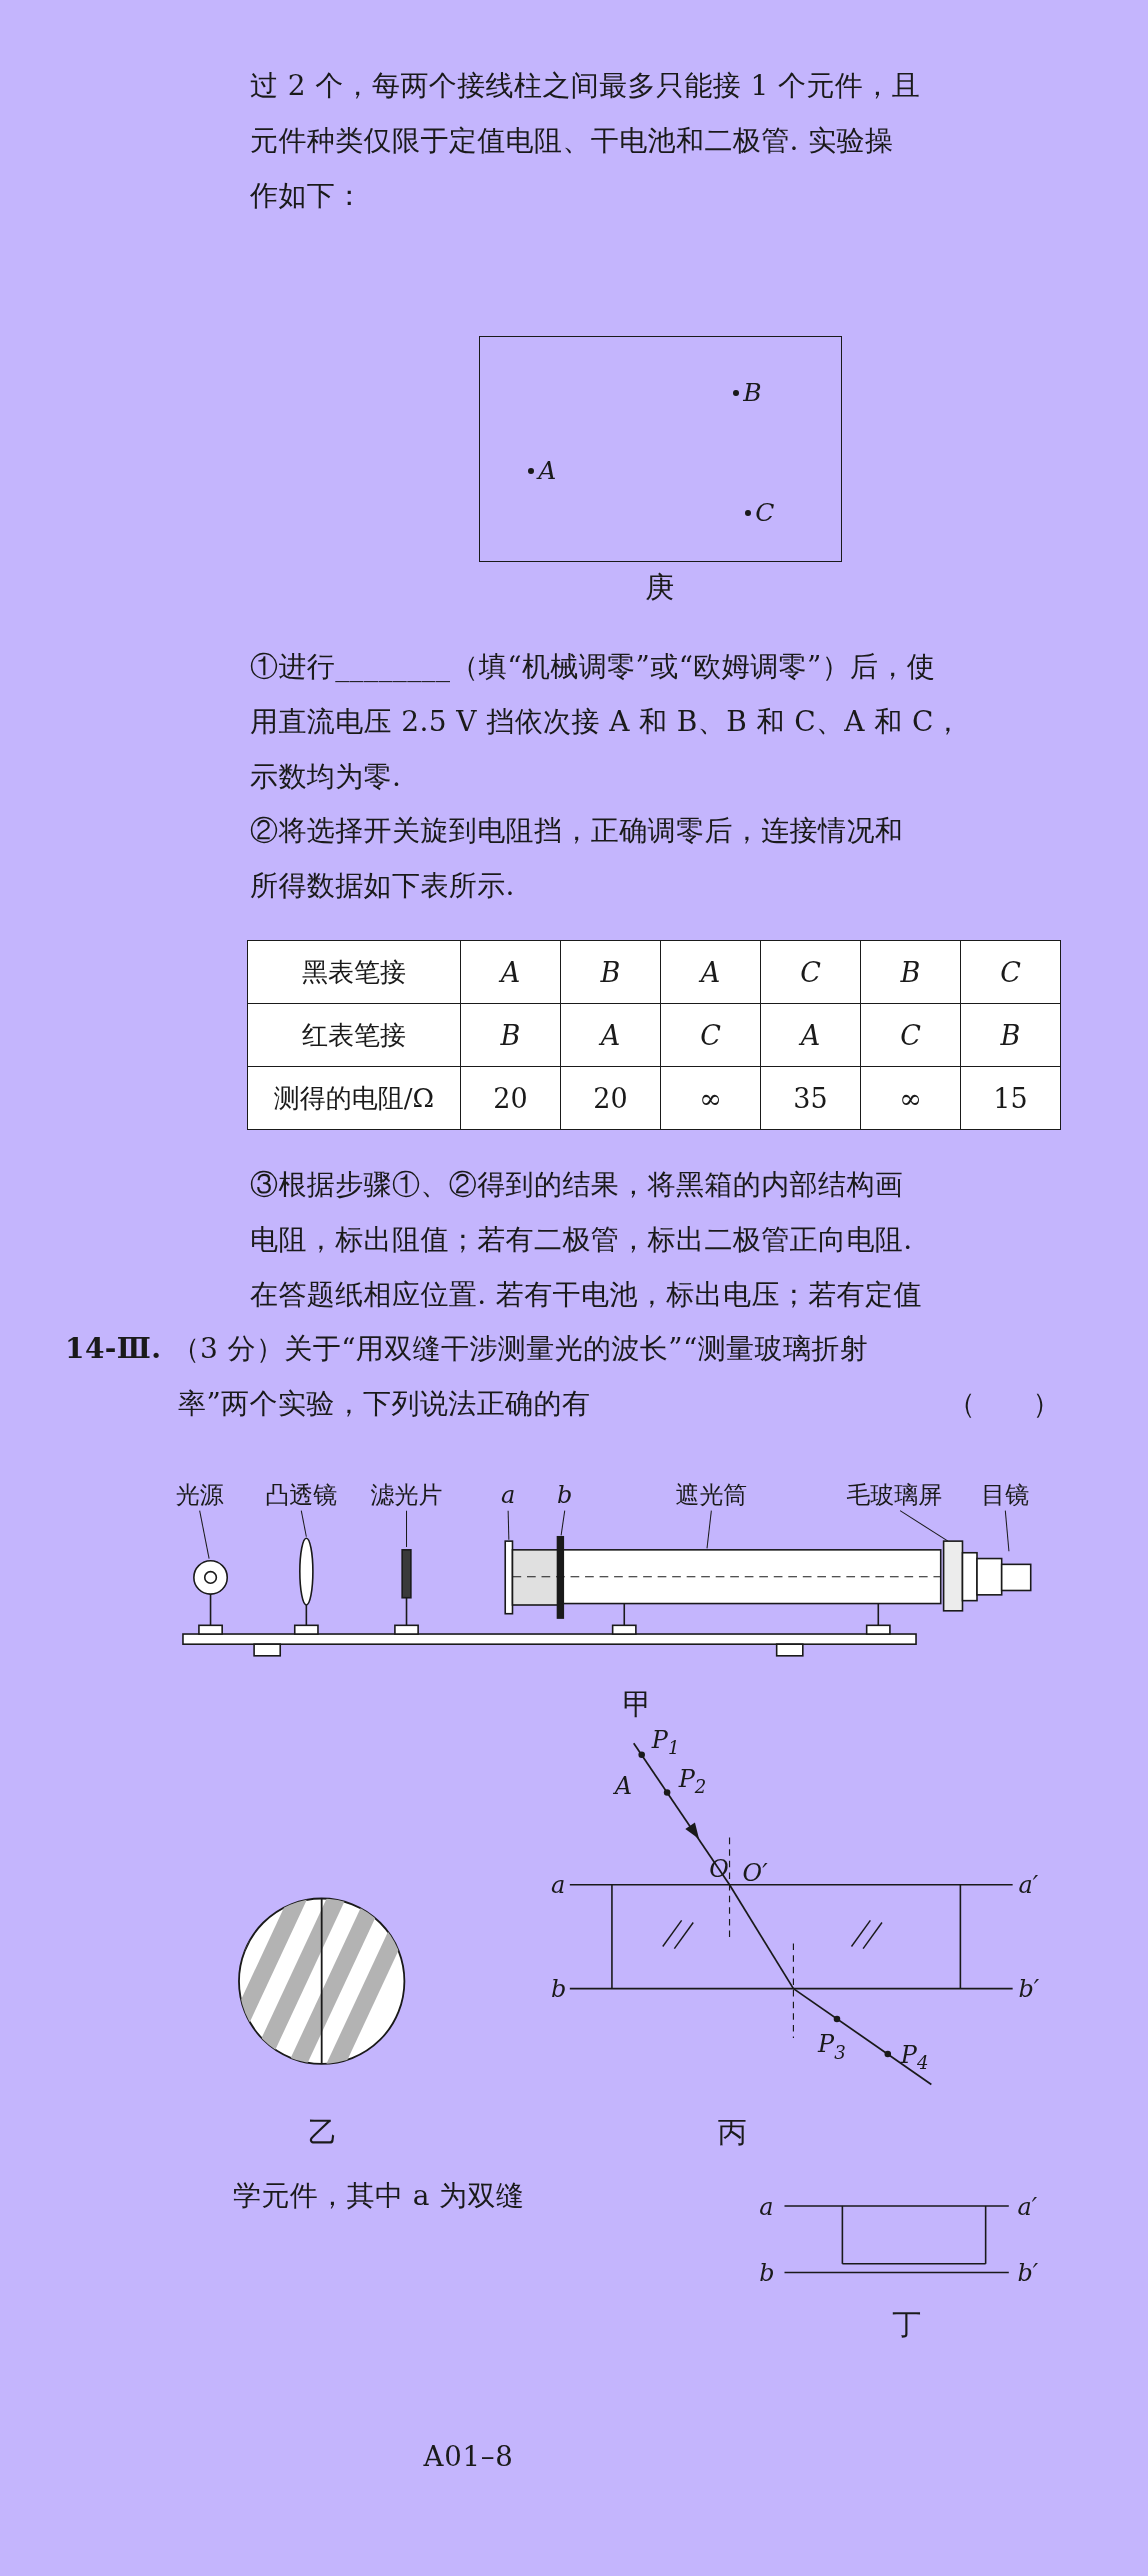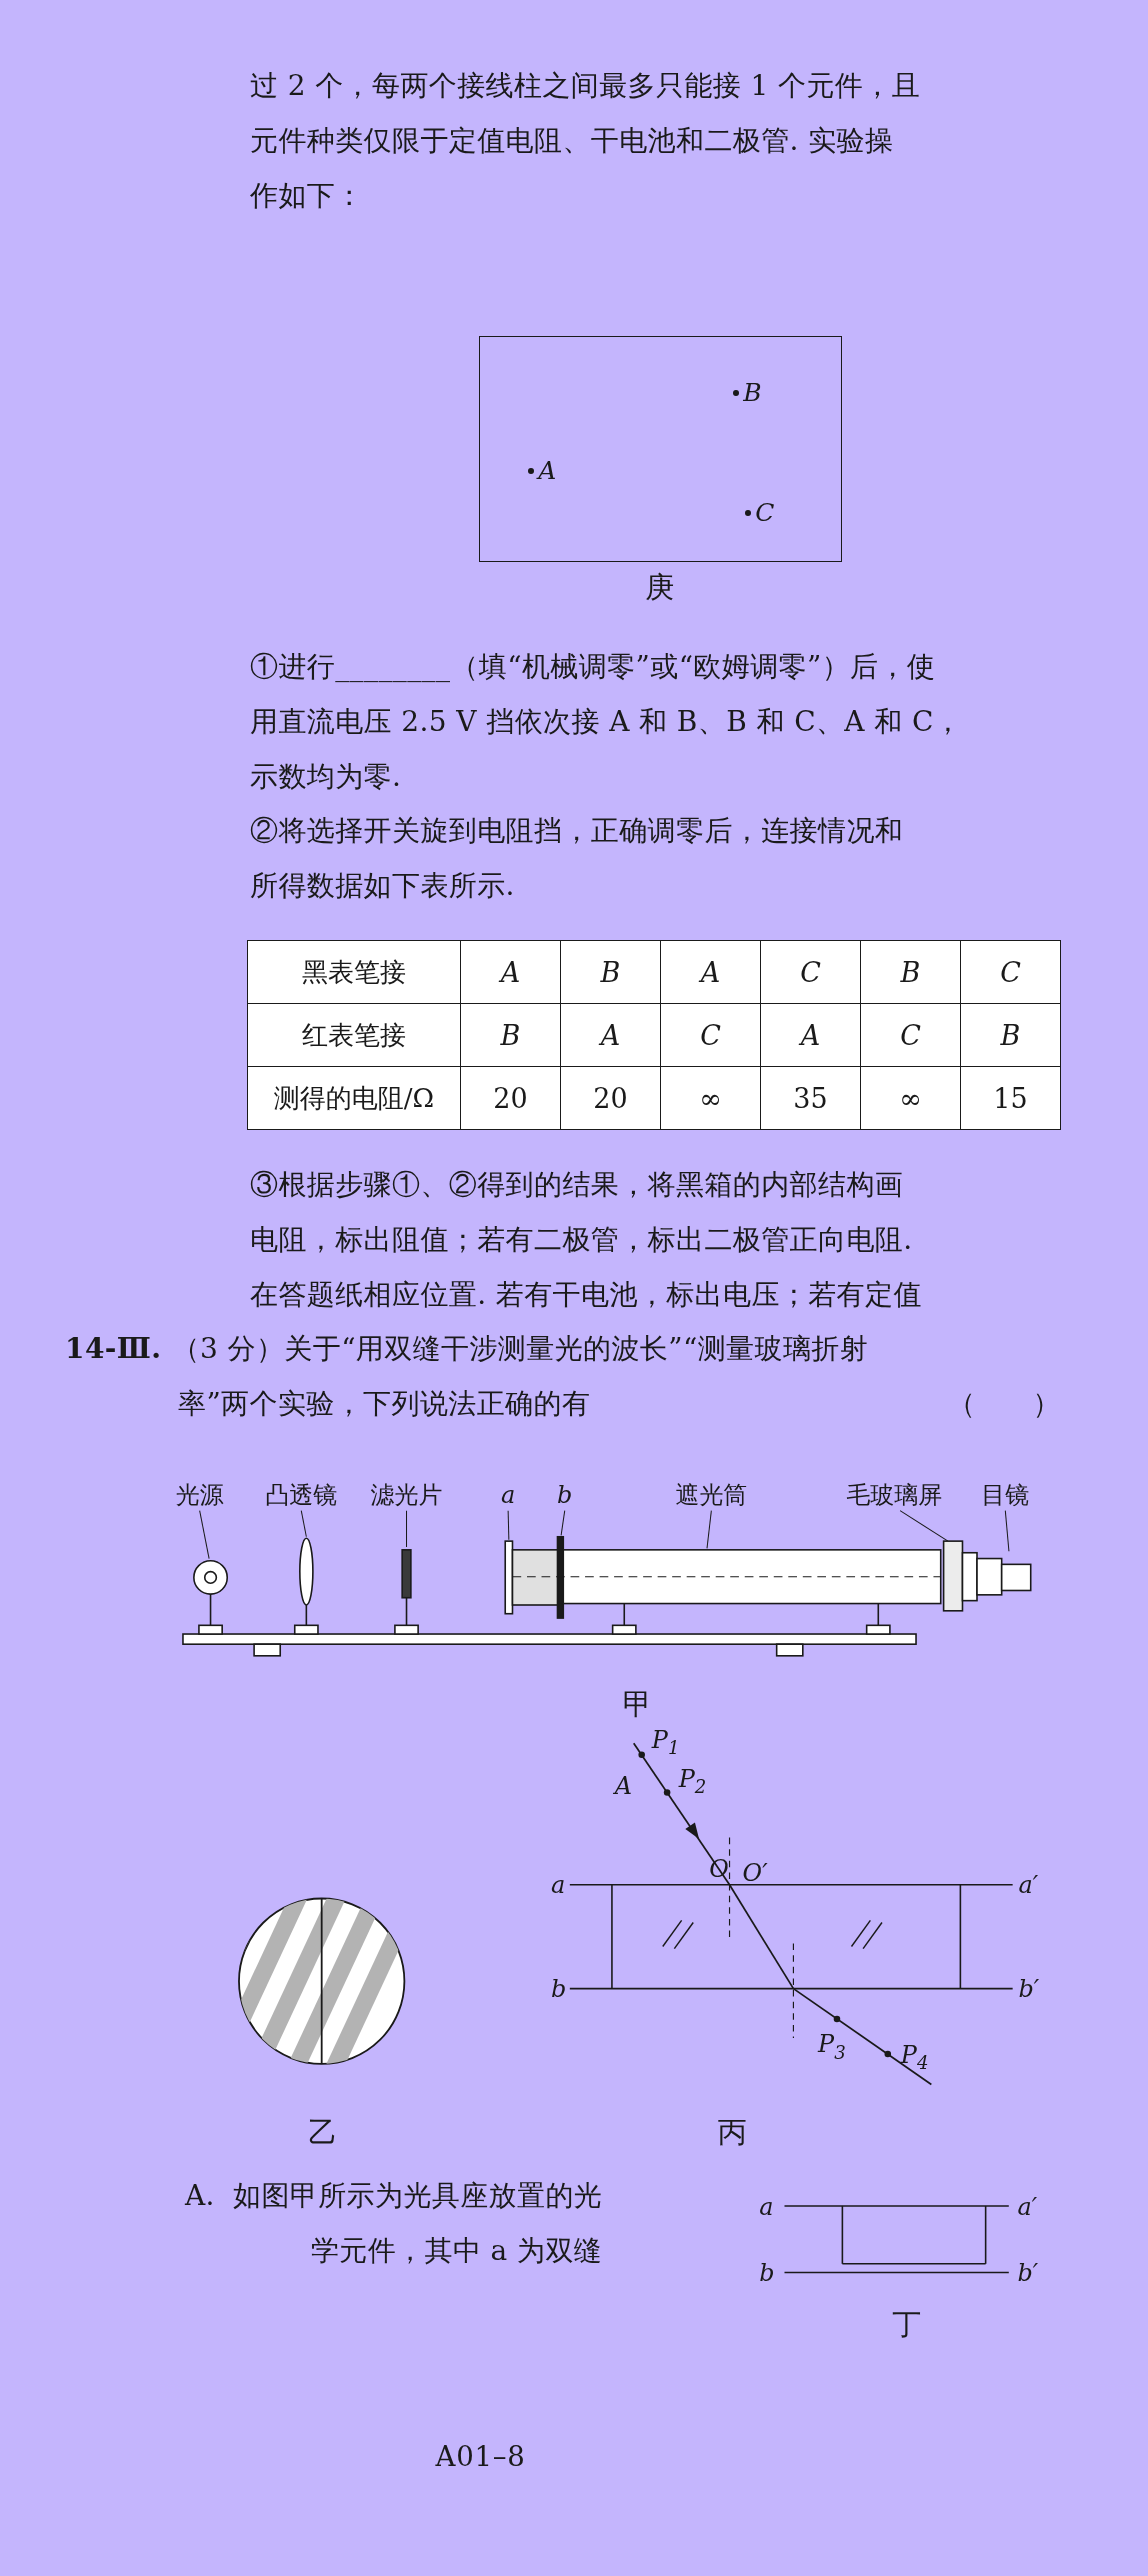--- a/index.html
+++ b/index.html
@@ -235,23 +235,20 @@
       <text x="268" y="222">O′</text>
       <text x="4" y="239">a</text>
       <text x="648" y="239">a′</text>
       <text x="4" y="382">b</text>
       <text x="648" y="382">b′</text>
     </g>
   </svg>
   <div class="abs caption" style="left:682px;top:2113px;width:102px;">丙</div>
 
   <div class="abs para opt-row" style="left:185px;top:2168px;">
-    <div>
-      <span class="opt-label">A.</span><span>如图甲所示为光具座放置的光</span>
-    </div>
     <div class="opt-line2">学元件，其中 a 为双缝</div>
   </div>
 
   <svg class="abs" style="left:755px;top:2177px;" width="305" height="123" viewBox="0 0 420 170">
     <g stroke="#1a1a1a" stroke-width="2.2">
       <line x1="40" y1="40" x2="350" y2="40"></line>
       <line x1="40" y1="132" x2="350" y2="132"></line>
       <line x1="120" y1="40" x2="120" y2="120"></line>
       <line x1="318" y1="40" x2="318" y2="120"></line>
       <line x1="120" y1="120" x2="318" y2="120"></line>
@@ -259,16 +256,16 @@
     <g font-size="33" font-style="italic">
       <text x="5" y="52">a</text>
       <text x="362" y="52">a′</text>
       <text x="5" y="144">b</text>
       <text x="362" y="144">b′</text>
     </g>
   </svg>
   <div class="abs caption" style="left:755px;top:2305px;width:305px;">丁</div>
 
 
-  <div class="abs footer" style="left:12px;top:2440px;width:937px;">A01–8</div>
+  <div class="abs footer" style="left:0;top:2440px;width:937px;">A01–8</div>
 
 </div>
 
 
 </body></html>

